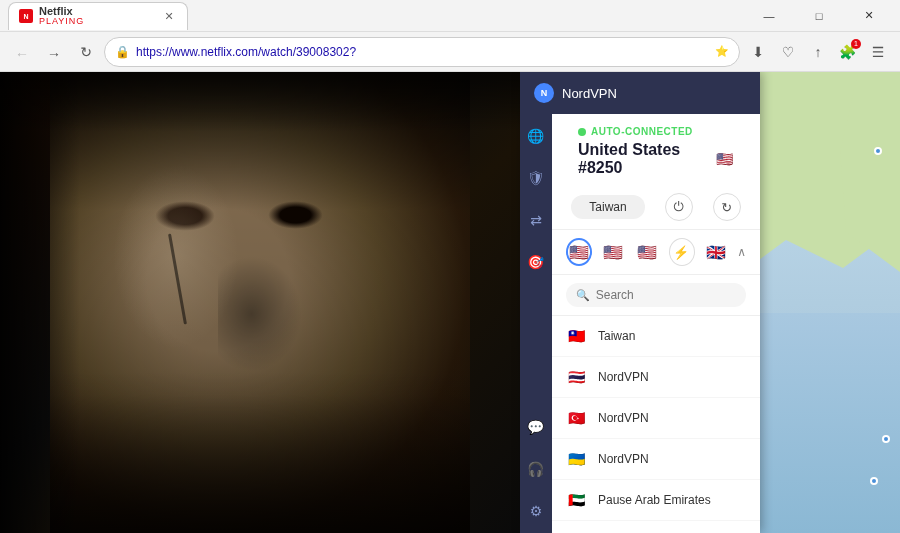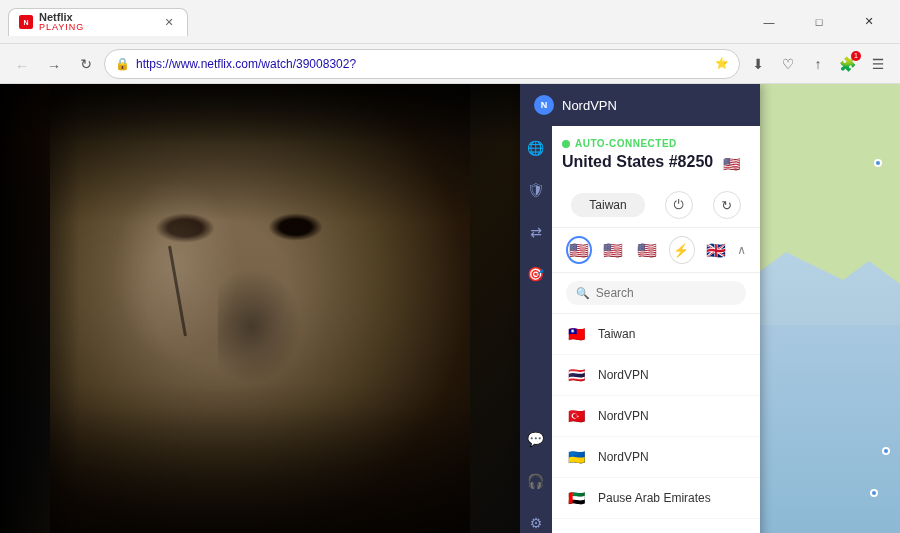--- a/index.html
+++ b/index.html
@@ -1,21 +1,21 @@
 <!DOCTYPE html>
 <html><head>
   <meta charset="utf-8">
   <style>
     * { margin: 0; padding: 0; box-sizing: border-box; }
     body { width: 900px; height: 533px; overflow: hidden; font-family: 'Segoe UI', Arial, sans-serif; background: #1a1a2e; position: relative; }
 
     
     .browser-titlebar {
       background: #f3f3f3;
-      height: 44px;
+      height: 32px;
       display: flex;
       align-items: center;
       padding: 0 8px;
       border-bottom: 1px solid #ddd;
       position: relative;
       z-index: 100;
     }
     .browser-tab {
       background: white;
       height: 28px;
@@ -270,21 +270,21 @@
     .nordvpn-content {
       margin-left: 32px;
       flex: 1;
       display: flex;
       flex-direction: column;
       overflow: hidden;
     }
 
     
     .connection-status {
-      padding: 12px 10px 8px;
+      padding: 12px 26px 8px;
       background: white;
     }
     .auto-connected-badge {
       display: flex;
       align-items: center;
       gap: 5px;
       margin-bottom: 4px;
     }
     .green-dot {
       width: 8px; height: 8px;
@@ -295,20 +295,21 @@
       font-size: 10px;
       color: #4cd964;
       font-weight: 600;
       letter-spacing: 0.5px;
     }
     .server-name {
       font-size: 16px;
       font-weight: 600;
       color: #1a1a2e;
       display: flex;
+      align-items: center;
       gap: 8px;
     }
     .flag-circle {
       width: 22px; height: 22px;
       border-radius: 50%;
       overflow: hidden;
       display: flex; align-items: center; justify-content: center;
       font-size: 14px;
     }
 

